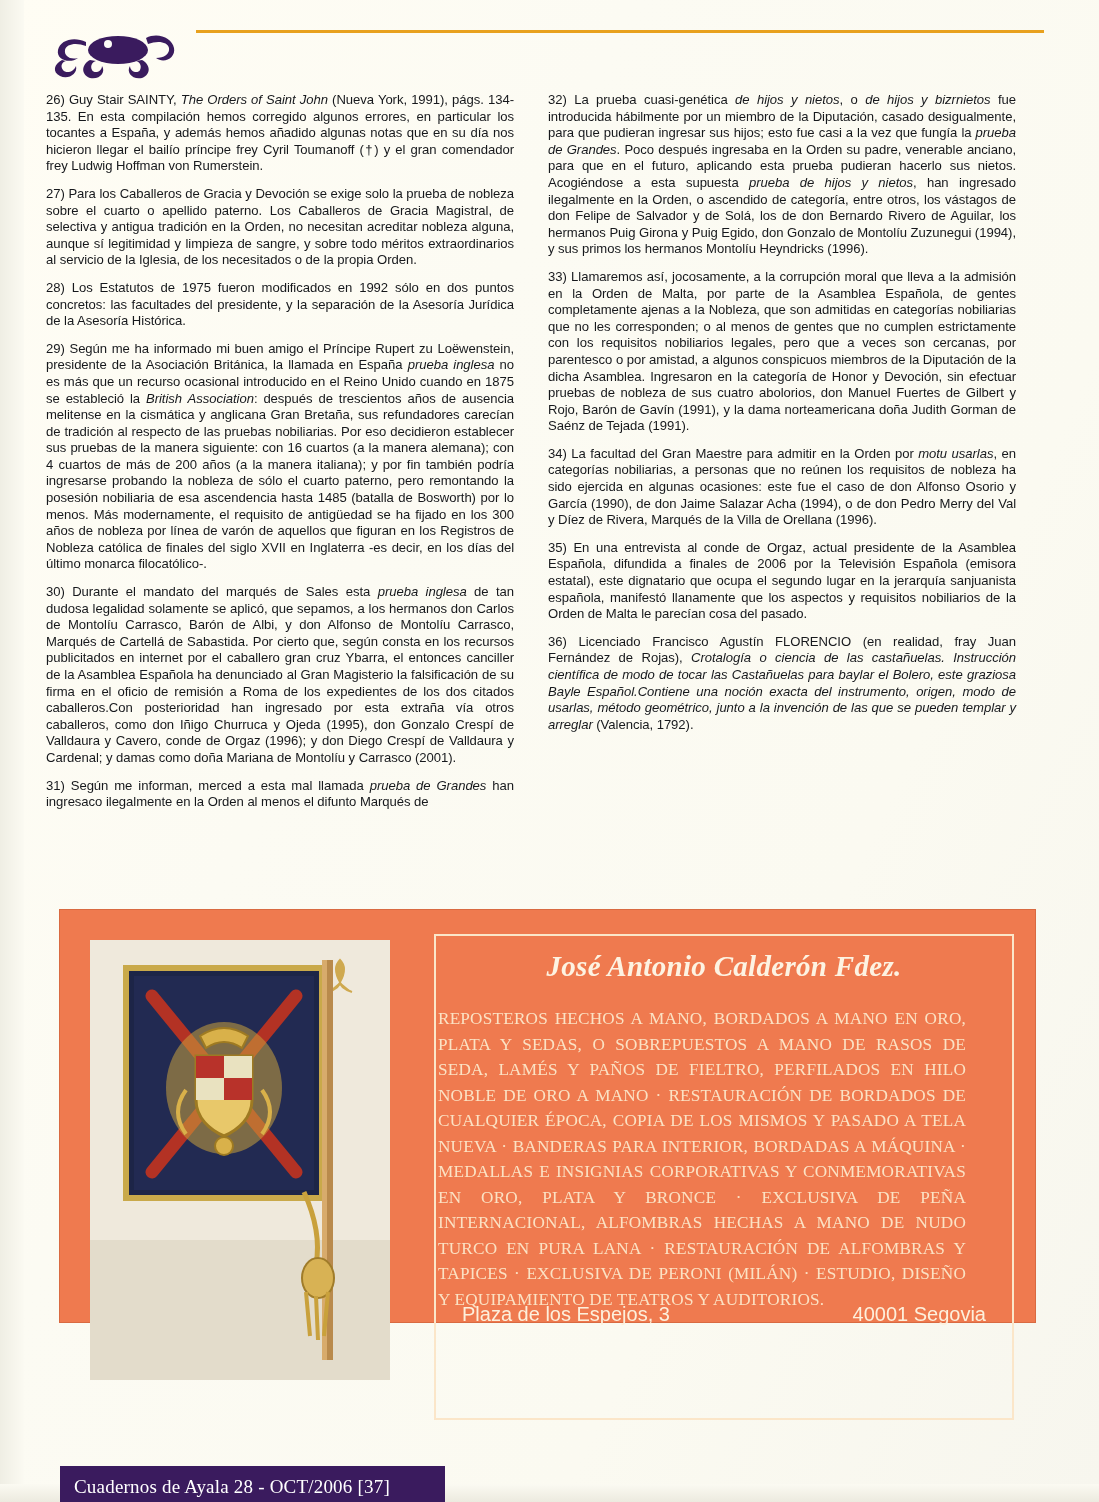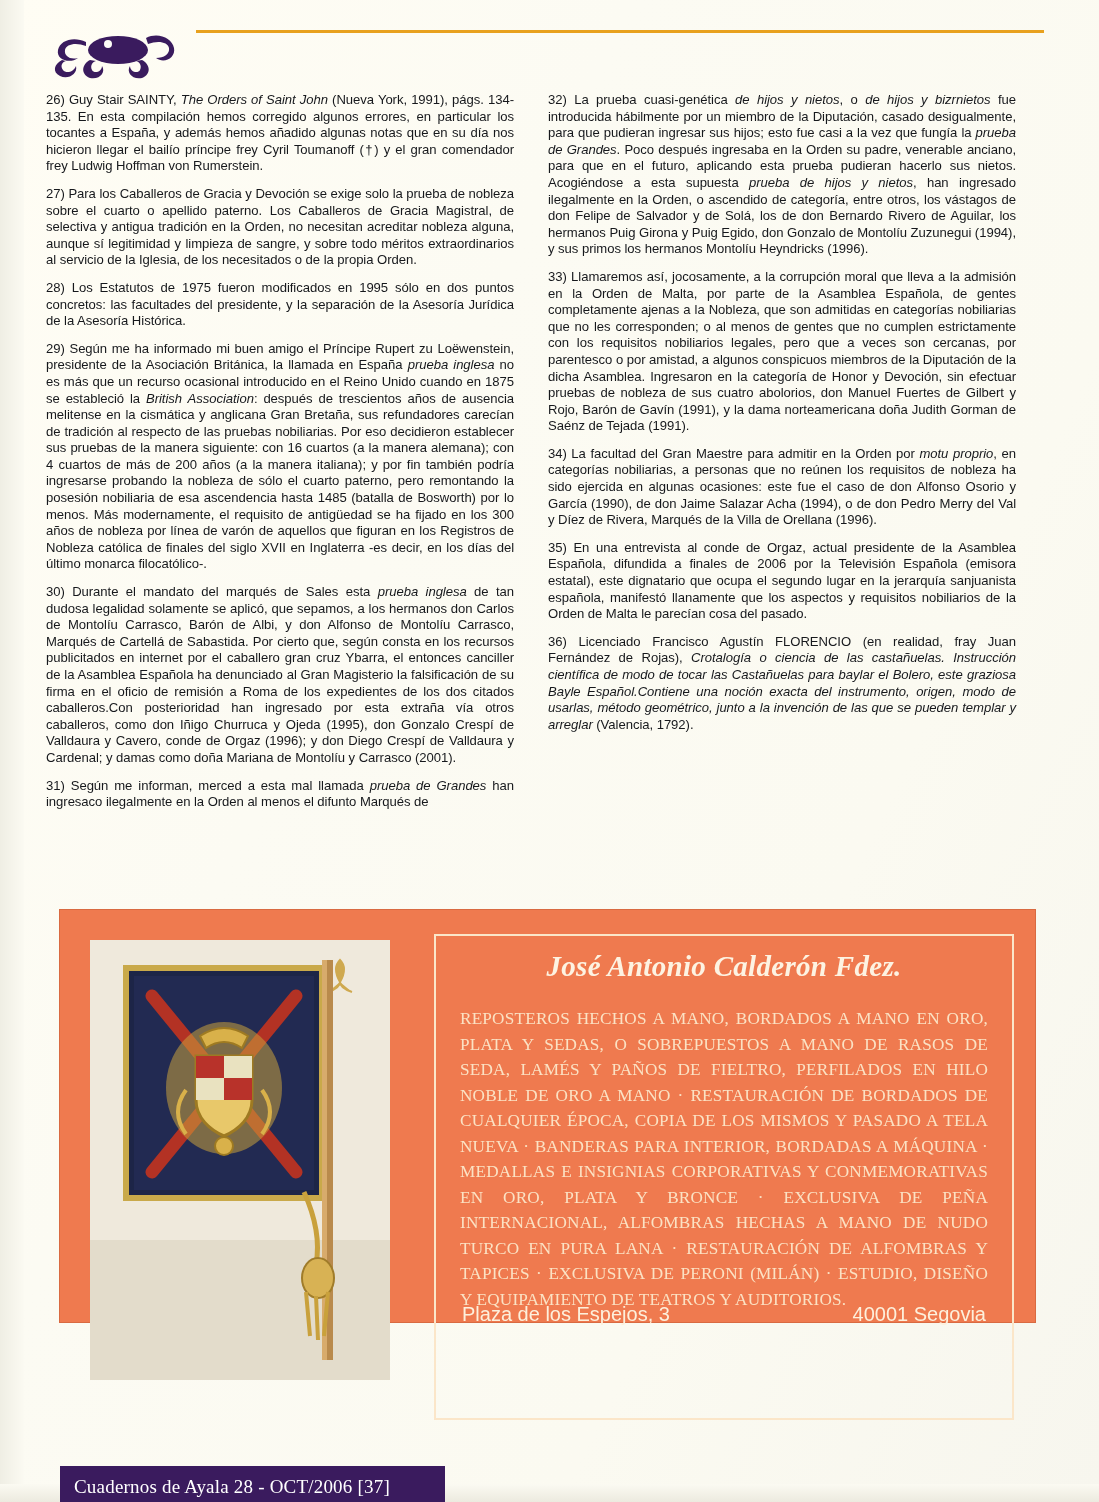--- a/index.html
+++ b/index.html
@@ -113,21 +113,21 @@
     text-align: center;
     font-family: "Liberation Serif", serif;
     font-style: italic;
     font-weight: bold;
     font-size: 29px;
     color: #fdf3e2;
     letter-spacing: 0.3px;
   }
   .ad-body {
     position: absolute;
-    left: 400px;
+    left: 378px;
     top: 96px;
     width: 528px;
     font-family: "Liberation Serif", serif;
     font-size: 17.2px;
     line-height: 25.5px;
     color: #fbe2c4;
     text-align: justify;
     letter-spacing: 0.2px;
   }
   .ad-contact {
@@ -184,29 +184,29 @@
         <path d="M96 30 C104 34 106 44 96 48 C86 50 80 42 84 36 C84 42 92 44 94 40 C96 36 94 32 90 31 Z"></path>
         <circle cx="62" cy="14" r="4" fill="#fdfdf7"></circle>
       </g>
     </svg>
   </div>
 
   <div class="columns">
     <div class="col">
       <p>26) Guy Stair SAINTY, <i>The Orders of Saint John</i> (Nueva York, 1991), págs. 134-135. En esta compilación hemos corregido algunos errores, en particular los tocantes a España, y además hemos añadido algunas notas que en su día nos hicieron llegar el bailío príncipe frey Cyril Toumanoff (†) y el gran comendador frey Ludwig Hoffman von Rumerstein.</p>
       <p>27) Para los Caballeros de Gracia y Devoción se exige solo la prueba de nobleza sobre el cuarto o apellido paterno. Los Caballeros de Gracia Magistral, de selectiva y antigua tradición en la Orden, no necesitan acreditar nobleza alguna, aunque sí legitimidad y limpieza de sangre, y sobre todo méritos extraordinarios al servicio de la Iglesia, de los necesitados o de la propia Orden.</p>
-      <p>28) Los Estatutos de 1975 fueron modificados en 1995 sólo en dos puntos concretos: las facultades del presidente, y la separación de la Asesoría Jurídica de la Asesoría Histórica.</p>
+      <p>28) Los Estatutos de 1975 fueron modificados en 1992 sólo en dos puntos concretos: las facultades del presidente, y la separación de la Asesoría Jurídica de la Asesoría Histórica.</p>
       <p>29) Según me ha informado mi buen amigo el Príncipe Rupert zu Loëwenstein, presidente de la Asociación Británica, la llamada en España <i>prueba inglesa</i> no es más que un recurso ocasional introducido en el Reino Unido cuando en 1875 se estableció la <i>British Association</i>: después de trescientos años de ausencia melitense en la cismática y anglicana Gran Bretaña, sus refundadores carecían de tradición al respecto de las pruebas nobiliarias. Por eso decidieron establecer sus pruebas de la manera siguiente: con 16 cuartos (a la manera alemana); con 4 cuartos de más de 200 años (a la manera italiana); y por fin también podría ingresarse probando la nobleza de sólo el cuarto paterno, pero remontando la posesión nobiliaria de esa ascendencia hasta 1485 (batalla de Bosworth) por lo menos. Más modernamente, el requisito de antigüedad se ha fijado en los 300 años de nobleza por línea de varón de aquellos que figuran en los Registros de Nobleza católica de finales del siglo XVII en Inglaterra -es decir, en los días del último monarca filocatólico-.</p>
       <p>30) Durante el mandato del marqués de Sales esta <i>prueba inglesa</i> de tan dudosa legalidad solamente se aplicó, que sepamos, a los hermanos don Carlos de Montolíu Carrasco, Barón de Albi, y don Alfonso de Montolíu Carrasco, Marqués de Cartellá de Sabastida. Por cierto que, según consta en los recursos publicitados en internet por el caballero gran cruz Ybarra, el entonces canciller de la Asamblea Española ha denunciado al Gran Magisterio la falsificación de su firma en el oficio de remisión a Roma de los expedientes de los dos citados caballeros.Con posterioridad han ingresado por esta extraña vía otros caballeros, como don Iñigo Churruca y Ojeda (1995), don Gonzalo Crespí de Valldaura y Cavero, conde de Orgaz (1996); y don Diego Crespí de Valldaura y Cardenal; y damas como doña Mariana de Montolíu y Carrasco (2001).</p>
       <p>31) Según me informan, merced a esta mal llamada <i>prueba de Grandes</i> han ingresaco ilegalmente en la Orden al menos el difunto Marqués de</p>
     </div>
     <div class="col">
       <p>32) La prueba cuasi-genética <i>de hijos y nietos</i>, o <i>de hijos y bizrnietos</i> fue introducida hábilmente por un miembro de la Diputación, casado desigualmente, para que pudieran ingresar sus hijos; esto fue casi a la vez que fungía la <i>prueba de Grandes</i>. Poco después ingresaba en la Orden su padre, venerable anciano, para que en el futuro, aplicando esta prueba pudieran hacerlo sus nietos. Acogiéndose a esta supuesta <i>prueba de hijos y nietos</i>, han ingresado ilegalmente en la Orden, o ascendido de categoría, entre otros, los vástagos de don Felipe de Salvador y de Solá, los de don Bernardo Rivero de Aguilar, los hermanos Puig Girona y Puig Egido, don Gonzalo de Montolíu Zuzunegui (1994), y sus primos los hermanos Montolíu Heyndricks (1996).</p>
       <p>33) Llamaremos así, jocosamente, a la corrupción moral que lleva a la admisión en la Orden de Malta, por parte de la Asamblea Española, de gentes completamente ajenas a la Nobleza, que son admitidas en categorías nobiliarias que no les corresponden; o al menos de gentes que no cumplen estrictamente con los requisitos nobiliarios legales, pero que a veces son cercanas, por parentesco o por amistad, a algunos conspicuos miembros de la Diputación de la dicha Asamblea. Ingresaron en la categoría de Honor y Devoción, sin efectuar pruebas de nobleza de sus cuatro abolorios, don Manuel Fuertes de Gilbert y Rojo, Barón de Gavín (1991), y la dama norteamericana doña Judith Gorman de Saénz de Tejada (1991).</p>
-      <p>34) La facultad del Gran Maestre para admitir en la Orden por <i>motu proprio</i>, en categorías nobiliarias, a personas que no reúnen los requisitos de nobleza ha sido ejercida en algunas ocasiones: este fue el caso de don Alfonso Osorio y García (1990), de don Jaime Salazar Acha (1994), o de don Pedro Merry del Val y Díez de Rivera, Marqués de la Villa de Orellana (1996).</p>
+      <p>34) La facultad del Gran Maestre para admitir en la Orden por <i>motu usarlas</i>, en categorías nobiliarias, a personas que no reúnen los requisitos de nobleza ha sido ejercida en algunas ocasiones: este fue el caso de don Alfonso Osorio y García (1990), de don Jaime Salazar Acha (1994), o de don Pedro Merry del Val y Díez de Rivera, Marqués de la Villa de Orellana (1996).</p>
       <p>35) En una entrevista al conde de Orgaz, actual presidente de la Asamblea Española, difundida a finales de 2006 por la Televisión Española (emisora estatal), este dignatario que ocupa el segundo lugar en la jerarquía sanjuanista española, manifestó llanamente que los aspectos y requisitos nobiliarios de la Orden de Malta le parecían cosa del pasado.</p>
       <p>36) Licenciado Francisco Agustín FLORENCIO (en realidad, fray Juan Fernández de Rojas), <i>Crotalogía o ciencia de las castañuelas. Instrucción científica de modo de tocar las Castañuelas para baylar el Bolero, este graziosa Bayle Español.Contiene una noción exacta del instrumento, origen, modo de usarlas, método geométrico, junto a la invención de las que se pueden templar y arreglar</i>  (Valencia, 1792).</p>
     </div>
   </div>
 
   <div class="ad">
     <div class="ad-photo">
       <svg class="flag-wrap" viewBox="0 0 300 440" width="300" height="440">
         <rect x="0" y="0" width="300" height="440" fill="#efe9dc"></rect>
         <rect x="0" y="300" width="300" height="140" fill="#e3dccb"></rect>

